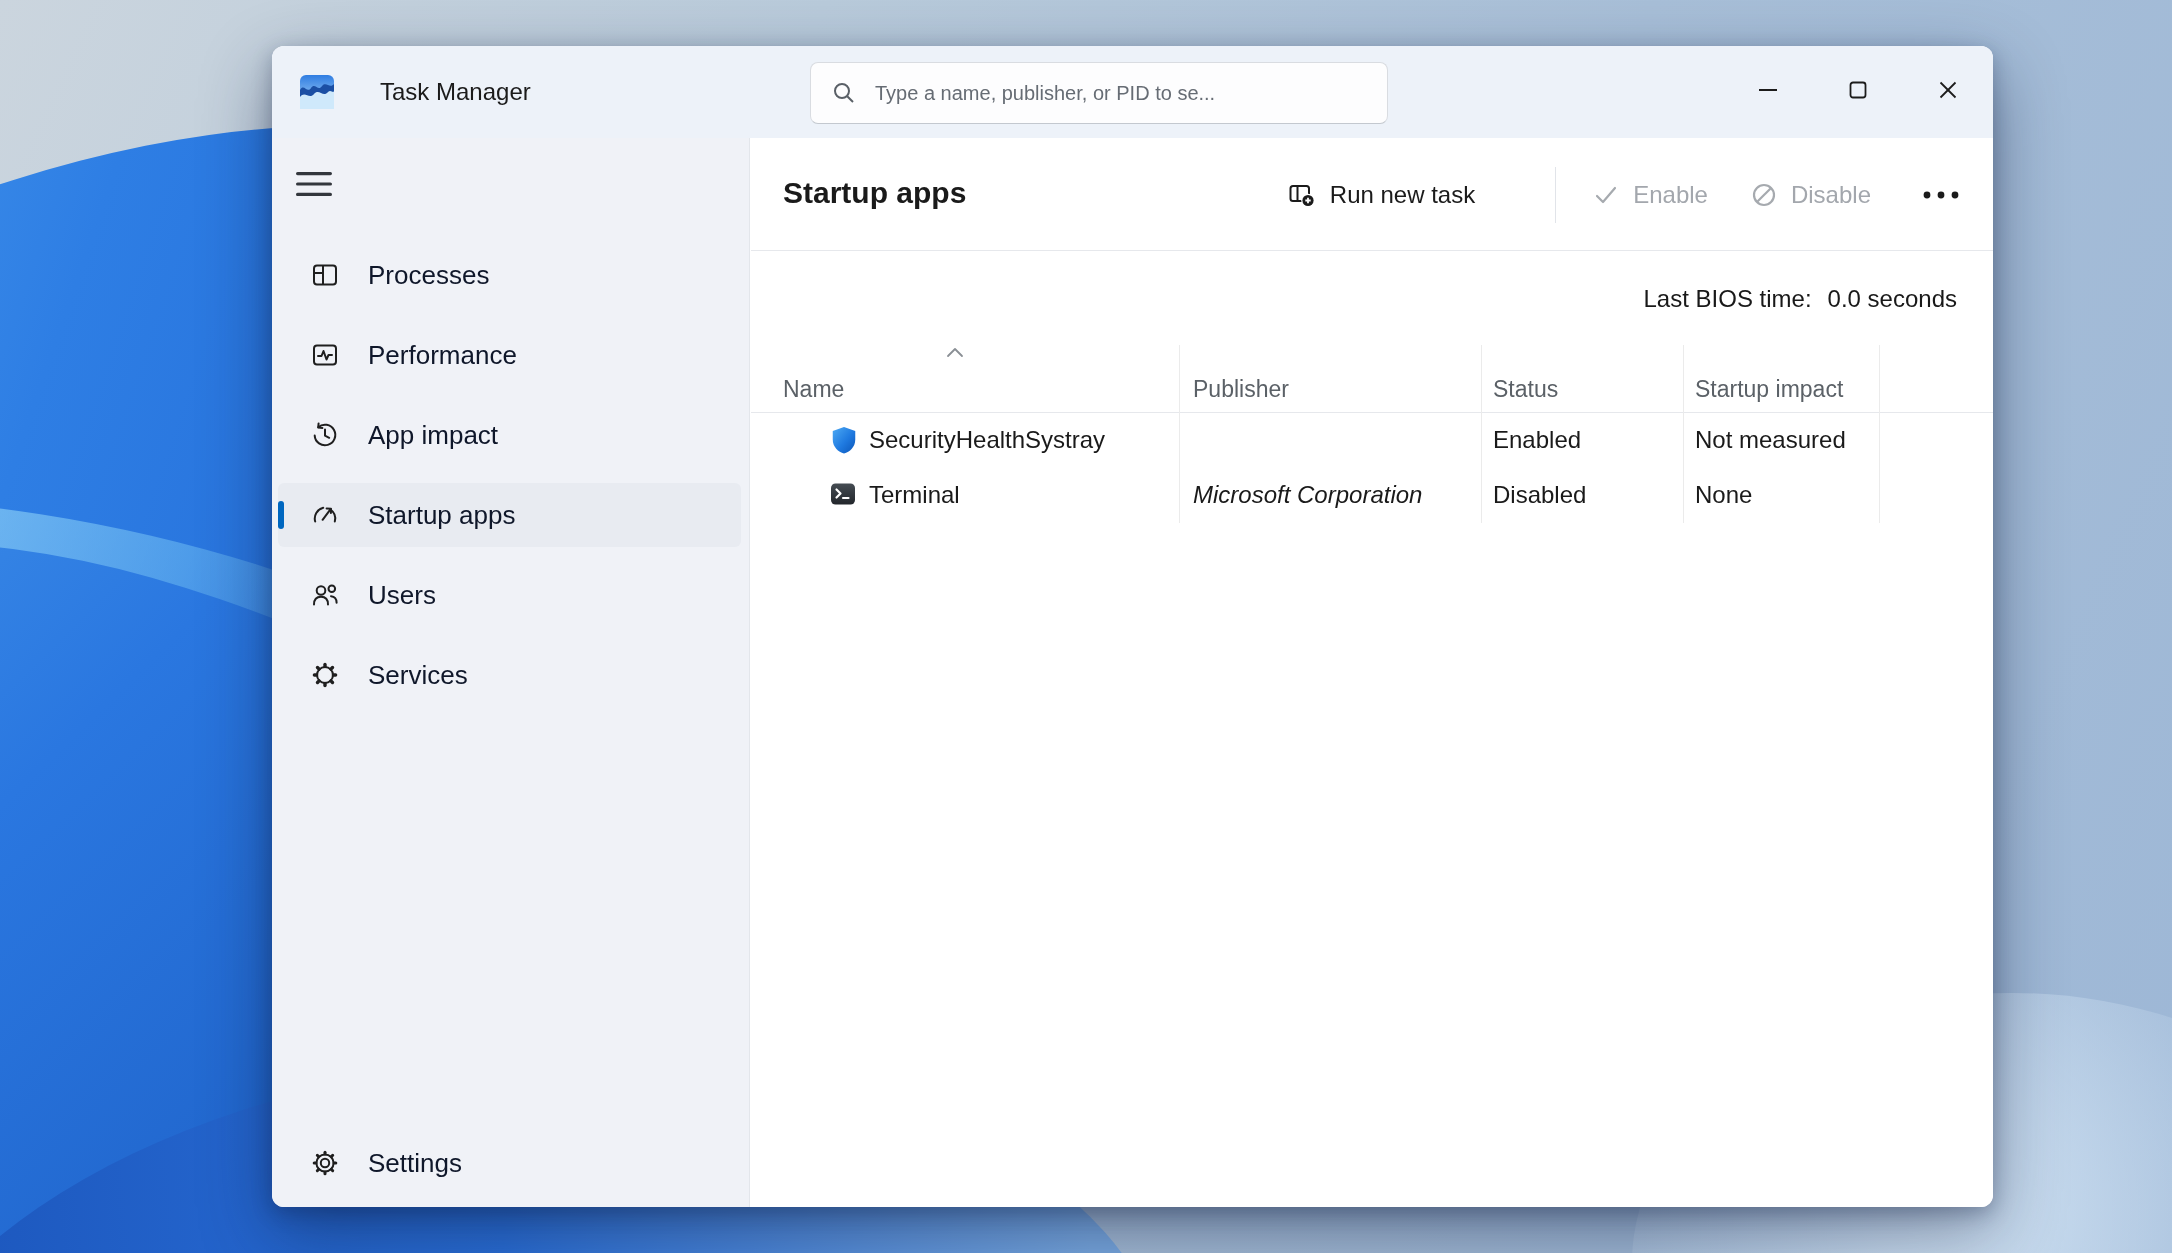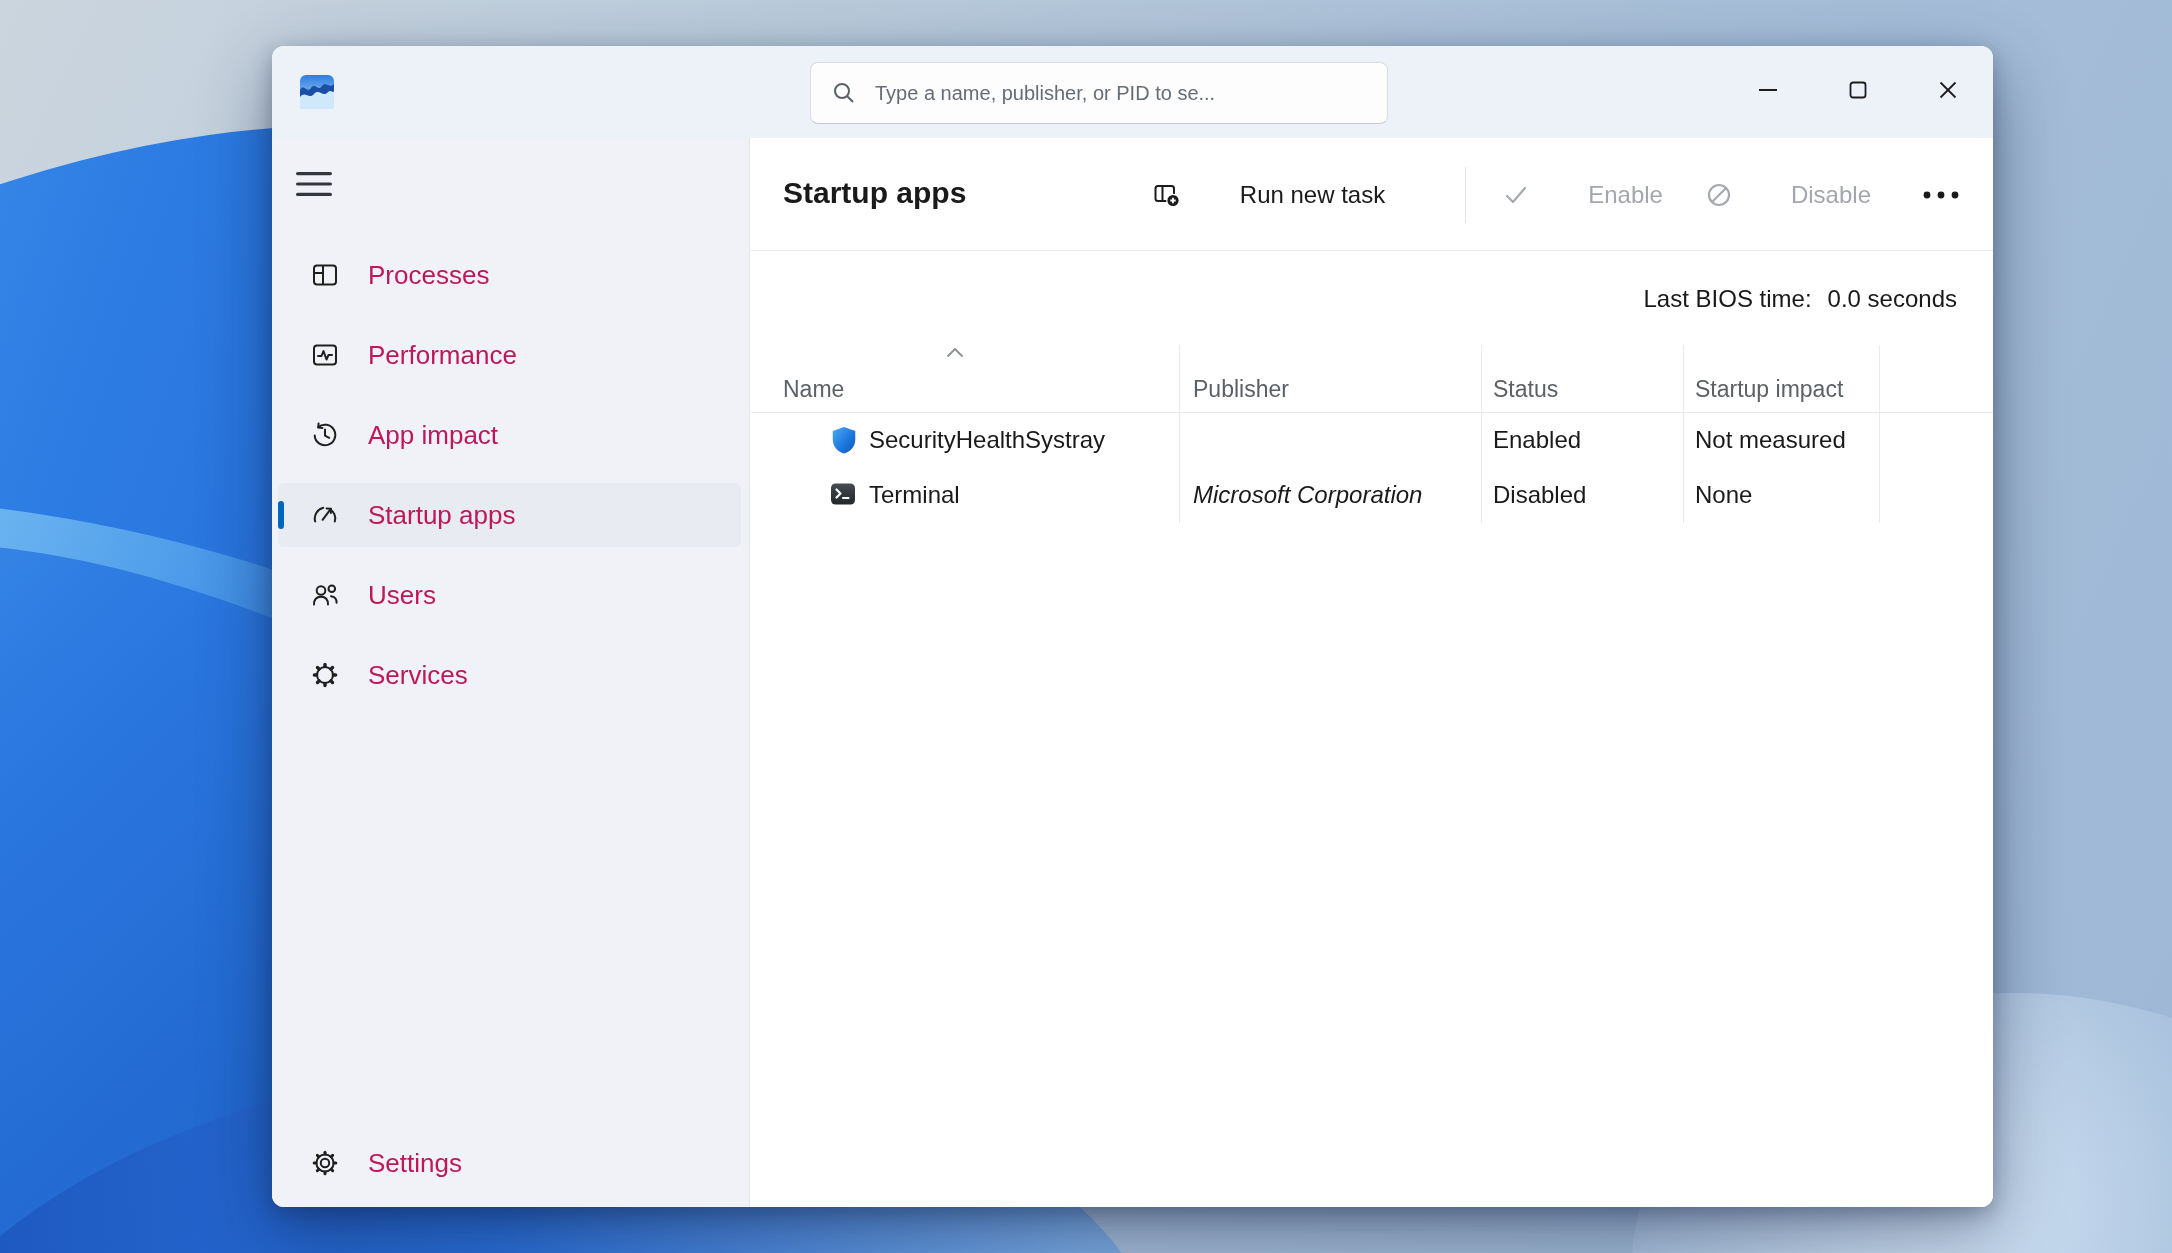--- a/index.html
+++ b/index.html
@@ -48,34 +48,34 @@
              border-right:1px solid #e3e6eb; }
   .hamburger { position:absolute; left:16px; top:22px; width:52px; height:48px; border:none;
                background:transparent; display:flex; align-items:center; justify-content:center; }
   .nav-list { position:absolute; left:6px; right:8px; top:105px; }
   .nav-item { position:relative; height:64px; margin-bottom:16px; border-radius:6px;
               display:flex; align-items:center; }
   .nav-item.selected { background:#e8ebf1; }
   .sel-pill { position:absolute; left:0; top:50%; transform:translateY(-50%);
               width:6px; height:28px; border-radius:3px; background:#0067c0; }
   .nav-icon { margin-left:32px; width:30px; height:30px; flex:0 0 auto; display:flex; }
-  .nav-label { margin-left:28px; font-size:26px; color:#be185d; }
+  .nav-label { margin-left:28px; font-size:26px; color:#0f172a; }
   .settings-item { position:absolute; left:6px; right:8px; bottom:12px; height:64px; border-radius:6px;
                    display:flex; align-items:center; }
 
   .content { position:absolute; left:479px; top:92px; right:0; bottom:0; background:#ffffff; }
   .page-title { position:absolute; left:32px; top:38px; font-size:30px; font-weight:700; color:#1a1a1a; }
   .toolbar { position:absolute; top:28px; right:32px; height:58px; display:flex; align-items:center; }
   .tool-btn { display:flex; align-items:center; border:none; background:transparent; cursor:default;
               font-family:"Liberation Sans",sans-serif; }
   .tool-btn .tb-ic { display:flex; margin-right:13px; }
   .tb-label { font-size:24px; color:#1b1b1b; }
   .tool-btn.disabled .tb-label { color:#a3a7ad; }
   .tb-sep { width:1px; height:56px; background:#e1e4e9; margin:0 36px 0 38px; }
-  .gap-a { margin-right:42px;gap:45px; }
+  .gap-a { margin-right:42px; }
   .more-btn { margin-left:8px; }
 
   .hdivider { position:absolute; left:0; right:0; top:112px; height:1px; background:#e6e8ec; }
   .bios { position:absolute; top:147px; right:36px; font-size:24px; color:#191919; display:flex; }
   .bios .bios-value { margin-left:16px; }
 
   .table { position:absolute; left:0; right:0; top:0; bottom:0; }
   .sort-caret { position:absolute; left:192px; top:208px; }
   .col-h { position:absolute; top:238px; font-size:23px; color:#5b6167; }
   .h-underline { position:absolute; left:0; right:0; top:274px; height:1px; background:#e6e8ec; }
@@ -107,20 +107,21 @@
             <linearGradient id="tmg" x1="0" y1="0" x2="0" y2="1">
               <stop offset="0" stop-color="#2f7de2"></stop>
                 <stop offset="1" stop-color="#b9def8"></stop>
             </linearGradient>
           </defs>
           <rect width="34" height="34" rx="6" fill="url(#tmg)"></rect>
           <path d="M0,15 C4,8 7,19 11,13 C15,7 18,17 22,11 C26,6 30,14 34,9 L34,34 L0,34 Z" fill="#1b4fa4"></path>
           <path d="M0,22 C5,15 9,25 14,19 C19,13 23,23 28,17 C31,14 33,19 34,16 L34,34 L0,34 Z" fill="#cfe9fb"></path>
         </svg>
       </span>
+      <span class="win-title">Task Manager</span>
 
       <div class="searchbox">
         <span class="mag">
           <svg width="26" height="26" viewBox="0 0 26 26" fill="none" stroke="#5a6067" stroke-width="2">
             <circle cx="11" cy="11" r="7"></circle>
               <line x1="16.2" y1="16.2" x2="22" y2="22"></line>
           </svg>
         </span>
         <input type="text" placeholder="Type a name, publisher, or PID to se..." style="">
       </div>

